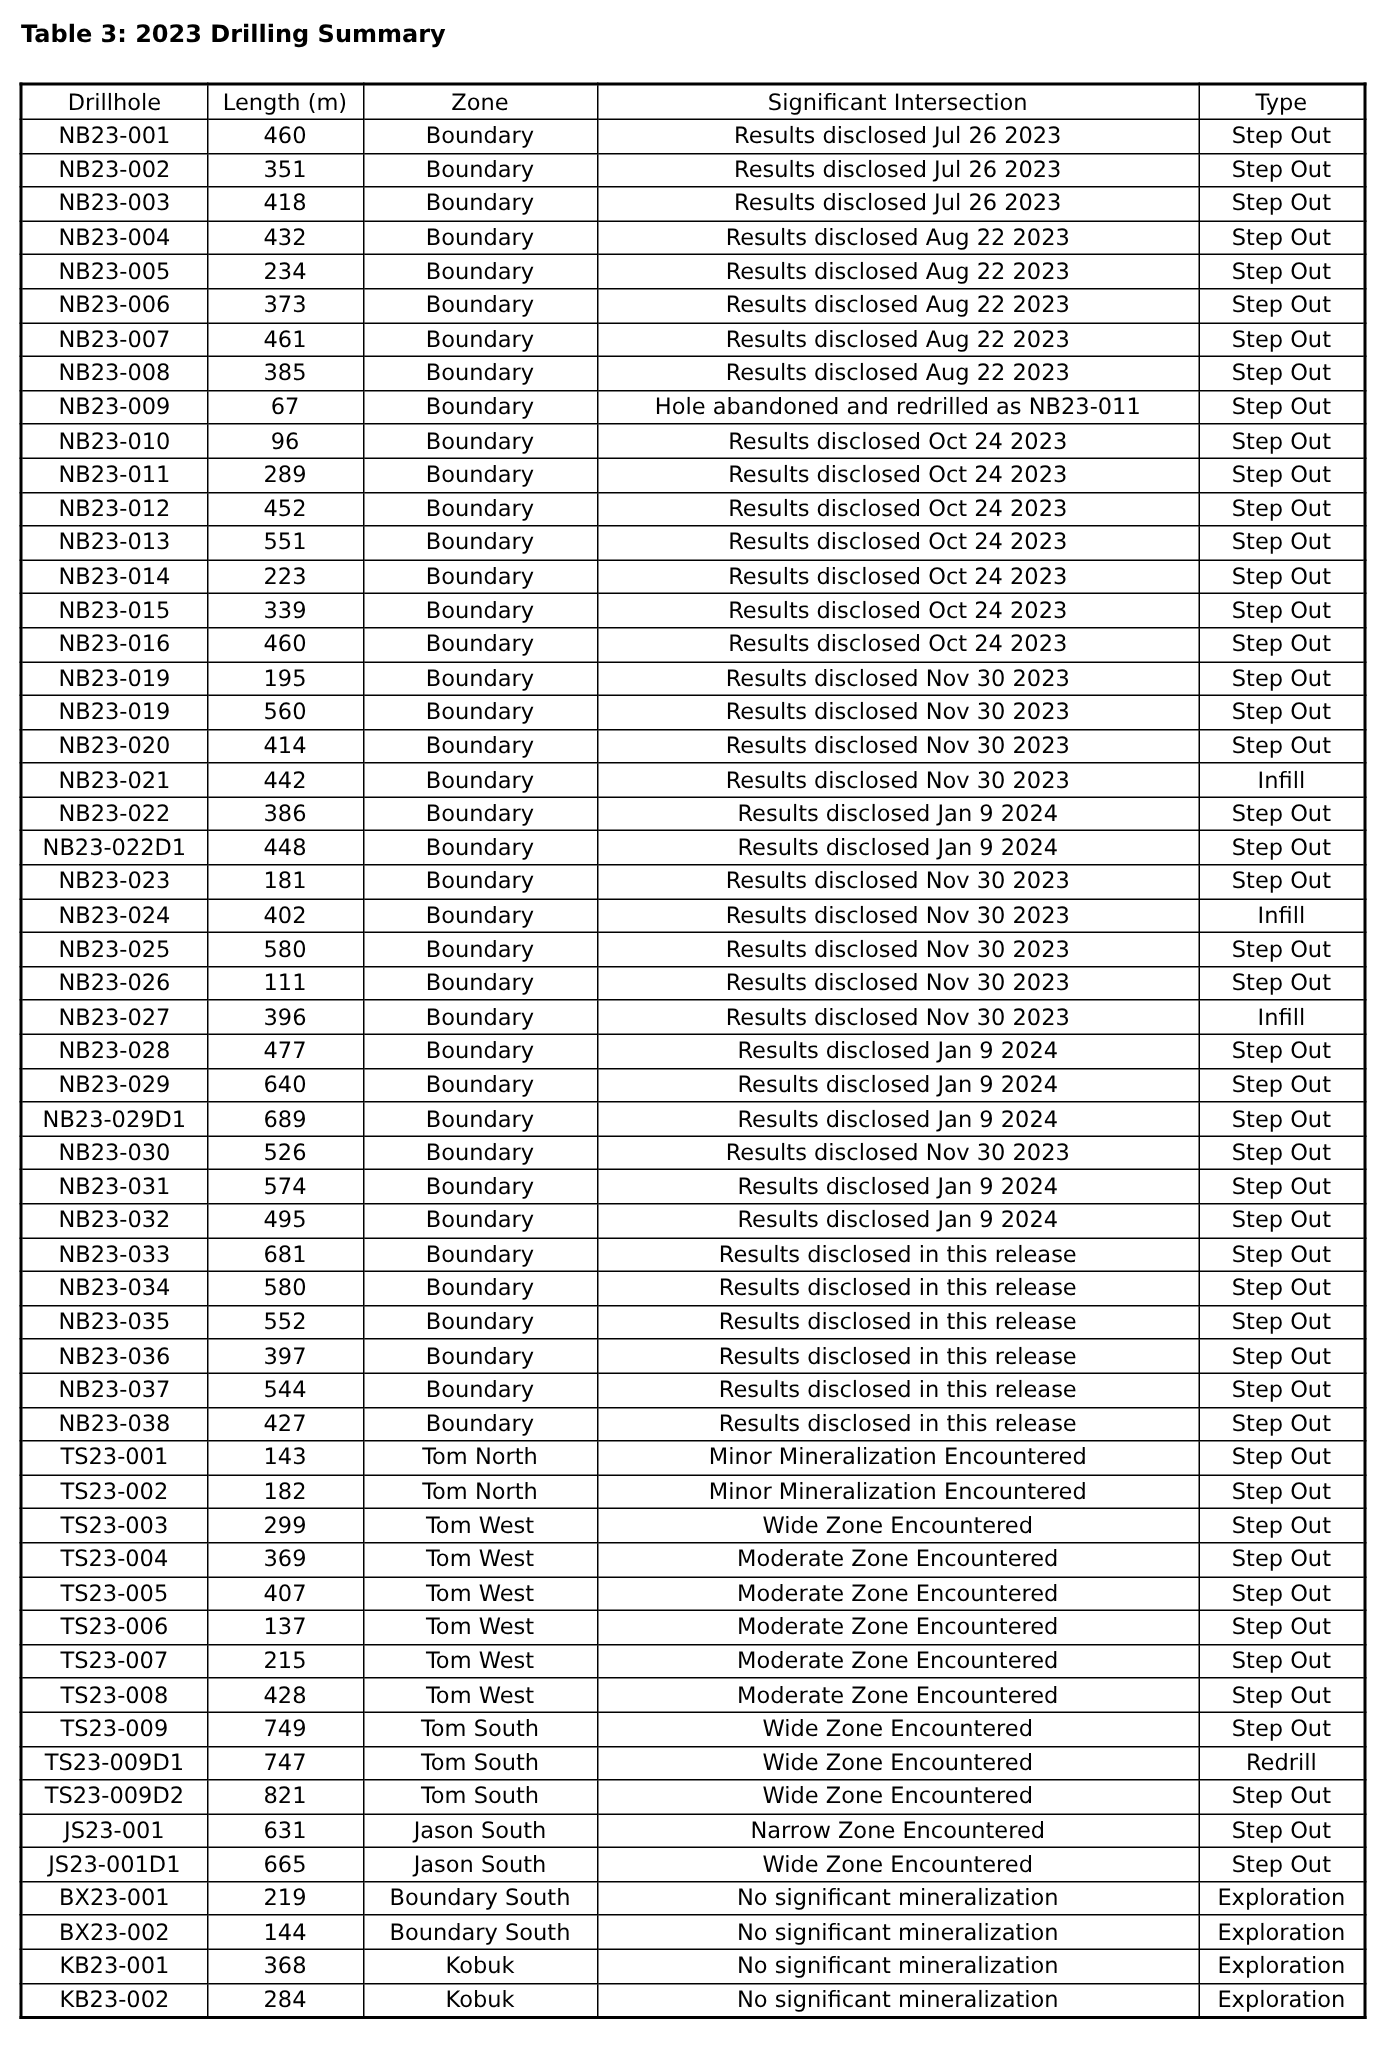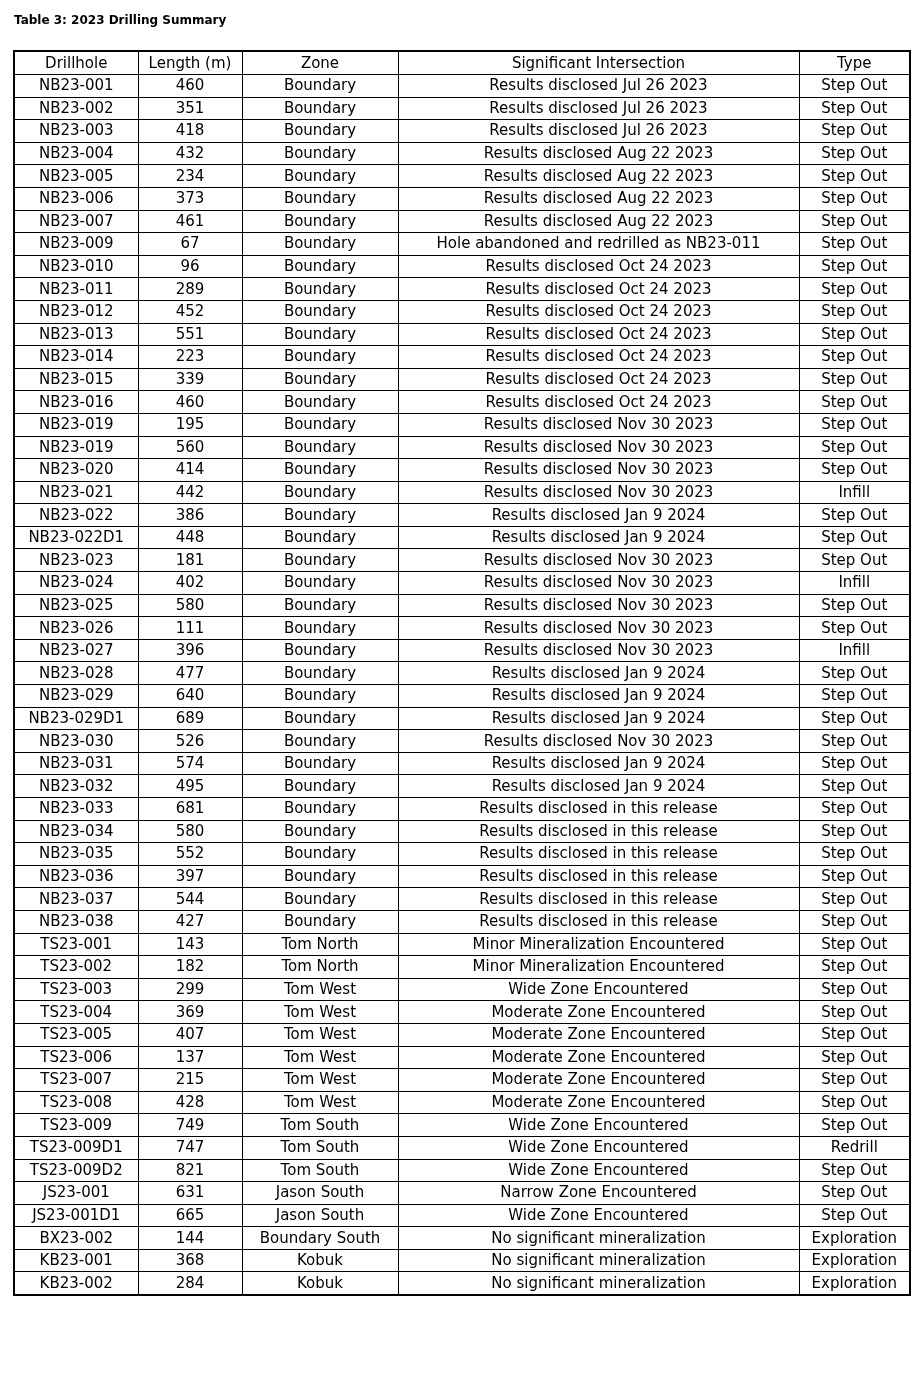--- a/index.html
+++ b/index.html
@@ -10,21 +10,21 @@
   }
   .page {
     width: 922px;
     height: 1381px;
     background: #ffffff;
     box-sizing: border-box;
     padding: 13px 0 0 13px;
     overflow: hidden;
   }
   .doc-title {
-    font-size: 12px;
+    font-size: 16px;
     font-weight: bold;
     color: #000000;
     margin: 0 0 0 1px;
     letter-spacing: 0px;
   }
   table.drill-table {
     border-collapse: collapse;
     table-layout: fixed;
     margin-top: 23px;
     border: 2px solid #000000;
@@ -116,20 +116,27 @@
           <td>Step Out</td>
         </tr>
         <tr>
           <td>NB23-007</td>
           <td>461</td>
           <td>Boundary</td>
           <td>Results disclosed Aug 22 2023</td>
           <td>Step Out</td>
         </tr>
         <tr>
+          <td>NB23-008</td>
+          <td>385</td>
+          <td>Boundary</td>
+          <td>Results disclosed Aug 22 2023</td>
+          <td>Step Out</td>
+        </tr>
+        <tr>
           <td>NB23-009</td>
           <td>67</td>
           <td>Boundary</td>
           <td>Hole abandoned and redrilled as NB23-011</td>
           <td>Step Out</td>
         </tr>
         <tr>
           <td>NB23-010</td>
           <td>96</td>
           <td>Boundary</td>
@@ -422,20 +429,27 @@
           <td>Jason South</td>
           <td>Narrow Zone Encountered</td>
           <td>Step Out</td>
         </tr>
         <tr>
           <td>JS23-001D1</td>
           <td>665</td>
           <td>Jason South</td>
           <td>Wide Zone Encountered</td>
           <td>Step Out</td>
+        </tr>
+        <tr>
+          <td>BX23-001</td>
+          <td>219</td>
+          <td>Boundary South</td>
+          <td>No significant mineralization</td>
+          <td>Exploration</td>
         </tr>
         <tr>
           <td>BX23-002</td>
           <td>144</td>
           <td>Boundary South</td>
           <td>No significant mineralization</td>
           <td>Exploration</td>
         </tr>
         <tr>
           <td>KB23-001</td>

